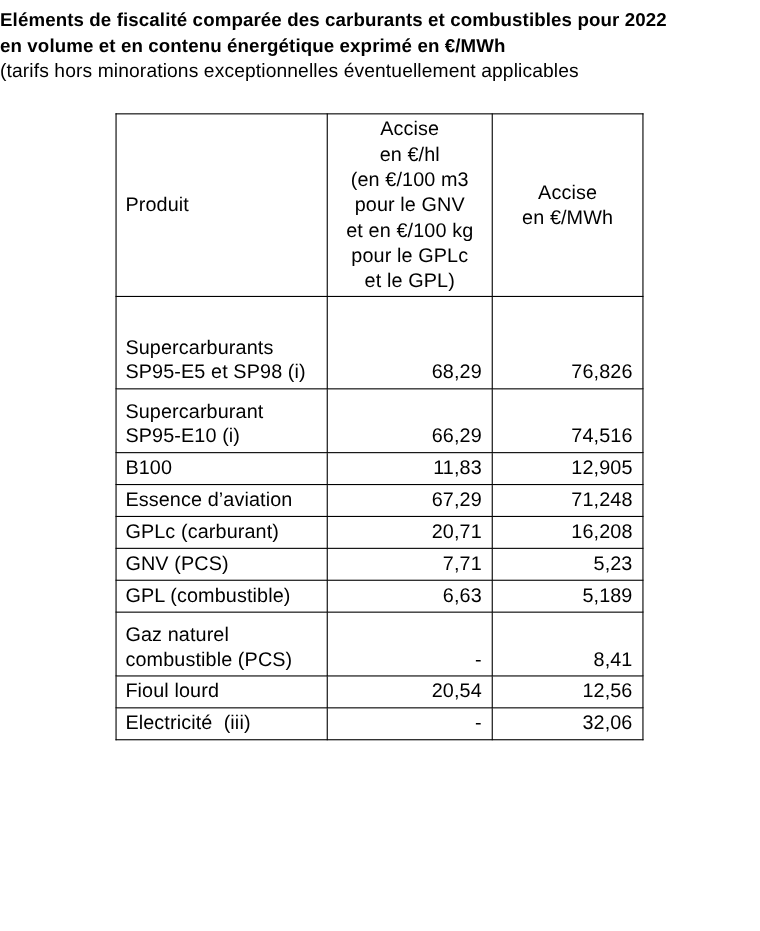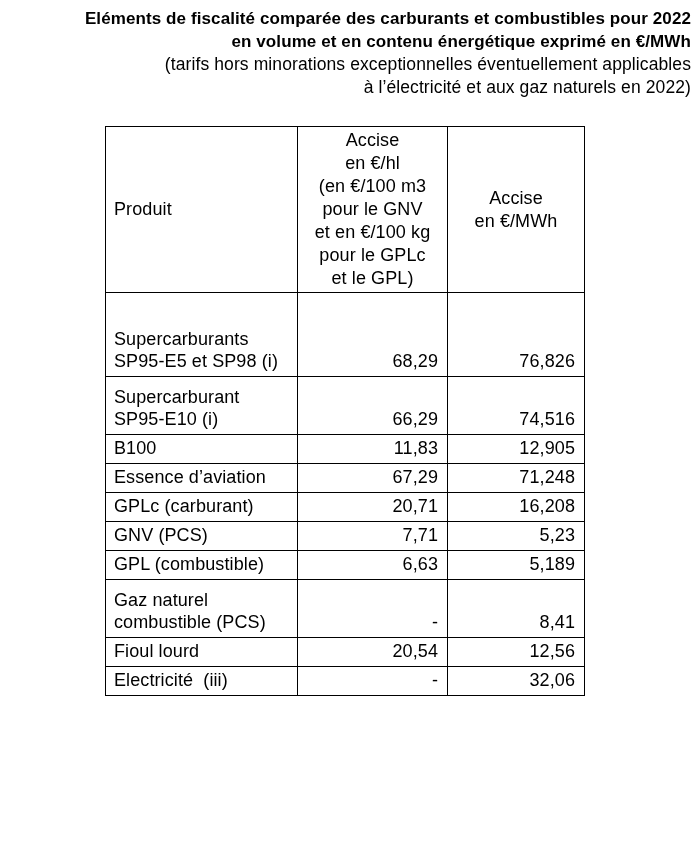--- a/index.html
+++ b/index.html
@@ -12,21 +12,21 @@
     font-family: "Liberation Sans", sans-serif;
     color: #000000;
     overflow: hidden;
   }
   .page {
     width: 691px;
     height: 846px;
     padding-top: 7px;
   }
   .title-block {
-    text-align: right;
+    text-align: left;
     line-height: 23px;
   }
   .title-line {
     font-weight: bold;
     font-size: 17px;
     letter-spacing: 0.1px;
   }
   .subtitle-line {
     font-weight: normal;
     font-size: 17.5px;
@@ -81,21 +81,20 @@
 </style>
 </head>
 <body>
 
 <div class="page">
 
   <div class="title-block">
     <div class="title-line">Eléments de fiscalité comparée des carburants et combustibles pour 2022</div>
     <div class="title-line">en volume et en contenu énergétique exprimé en €/MWh</div>
     <div class="subtitle-line">(tarifs hors minorations exceptionnelles éventuellement applicables</div>
-    <div class="subtitle-line">à l’électricité et aux gaz naturels en 2022)</div>
   </div>
 
   <table class="fisc-table">
     <colgroup>
       <col class="c-produit">
       <col class="c-volume">
       <col class="c-mwh">
     </colgroup>
     <thead>
       <tr class="r-head">

